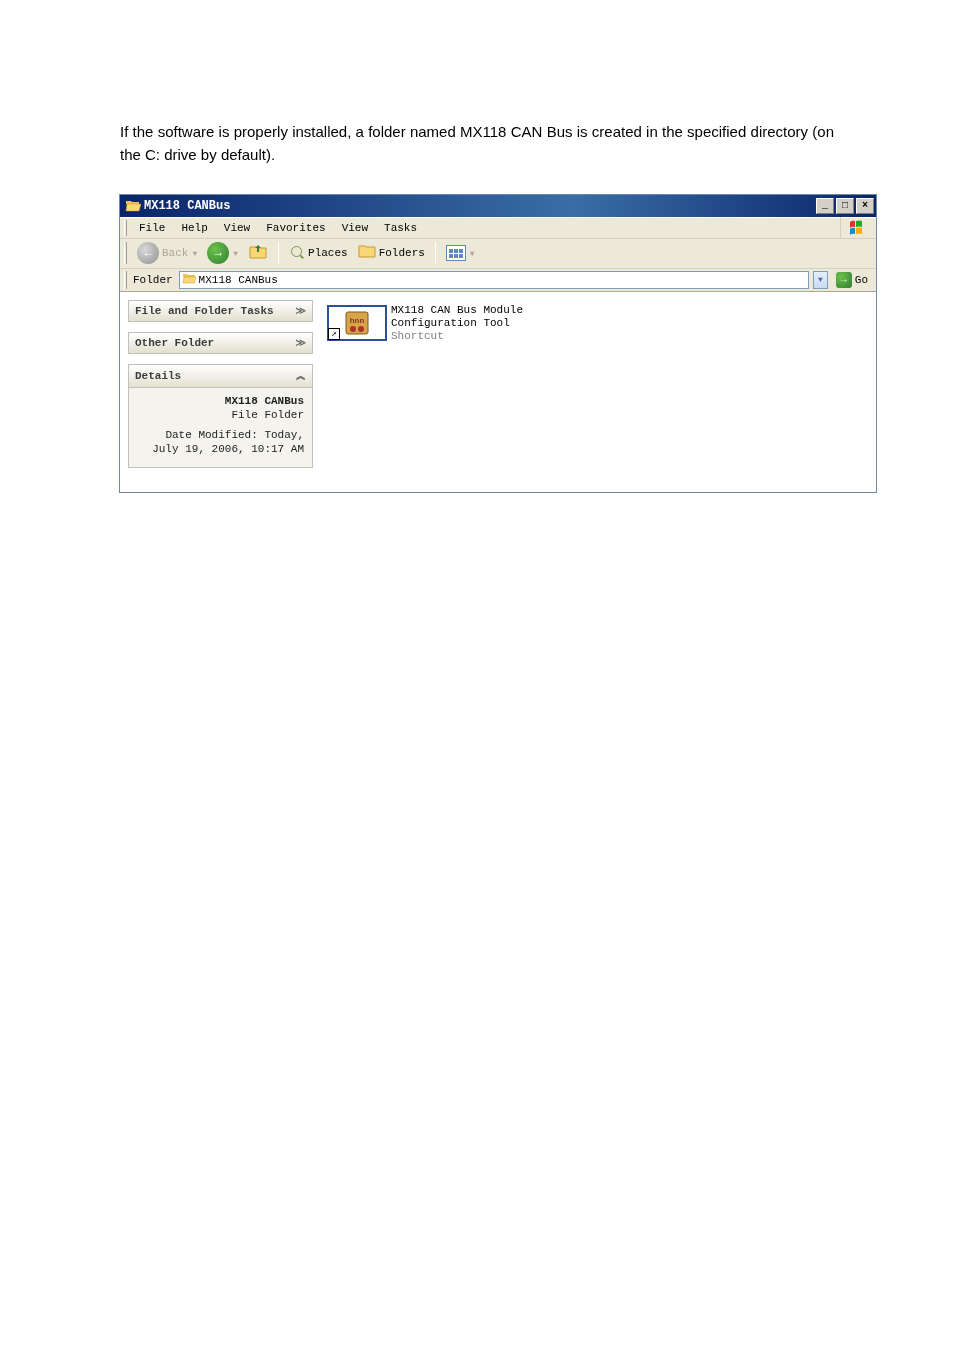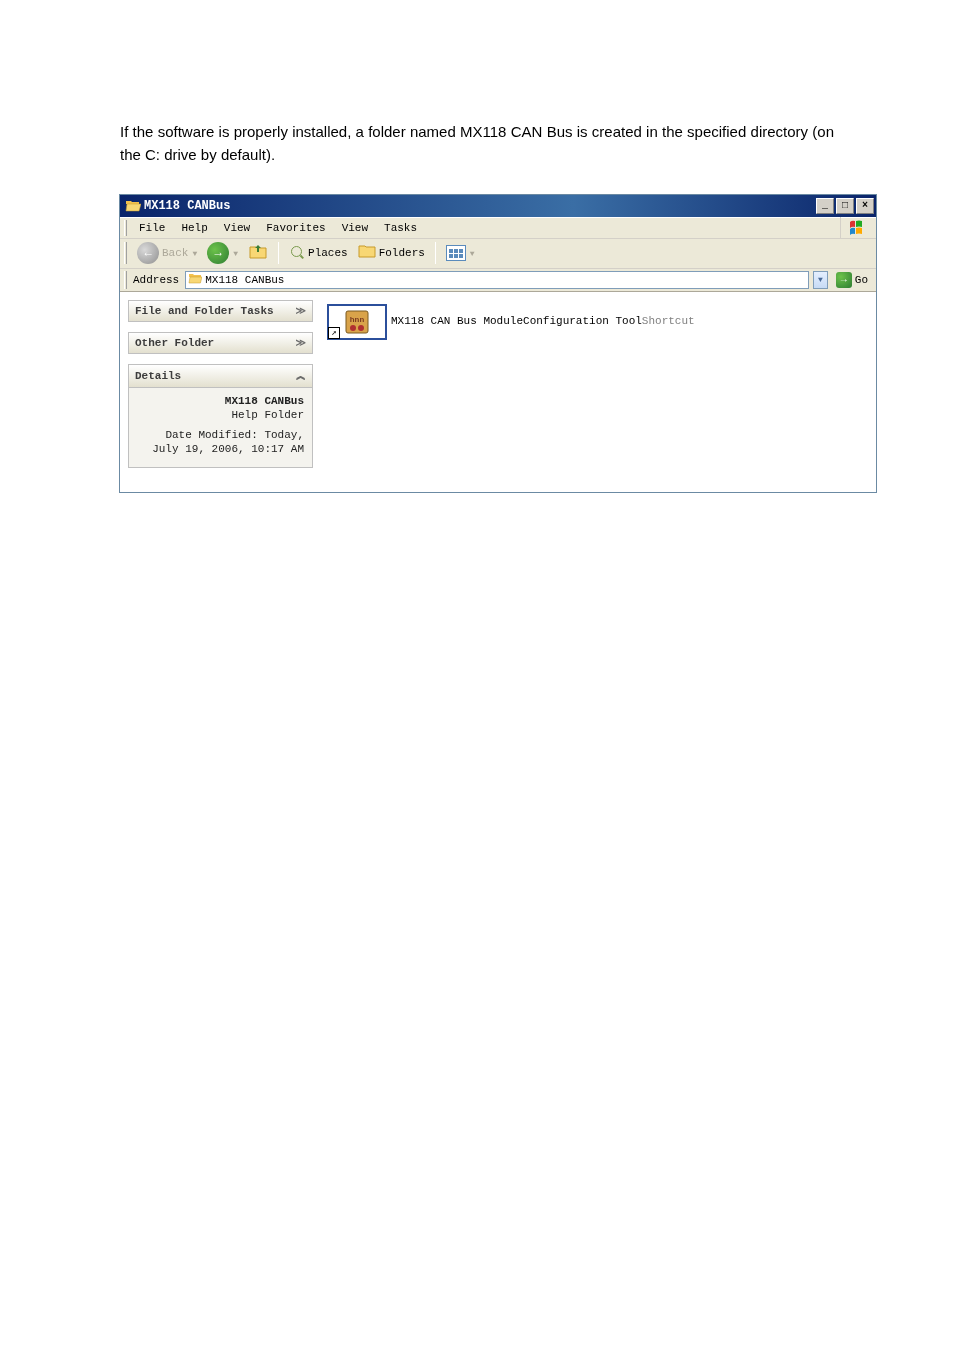--- a/index.html
+++ b/index.html
@@ -212,21 +212,21 @@
     position: relative;
     margin-right: 0;
   }
   .file-icon-wrap .shortcut-arrow {
     position: absolute; left: -1px; bottom: -1px;
     width: 12px; height: 12px; background: #fff;
     border: 1px solid #000;
     font-size: 9px; line-height: 10px; text-align: center;
     color: #000;
   }
-  .file-labels { display: flex; flex-direction: row; line-height: 1.2; }
+  .file-labels { display: flex; flex-direction: column; line-height: 1.2; }
   .file-labels .sub { color: #808080; }
 
 </style>
 </head>
 <body>
 
 <div class="doc-text">
   <p>If the software is properly installed, a folder named MX118 CAN Bus is created in the specified directory (on the C: drive by default).</p>
 </div>
 
@@ -306,21 +306,21 @@
           <span></span>
           <span></span>
           <span></span>
         </span>
       <span class="drop-arrow">▼</span>
     </span>
   </div>
 
   <div class="addressbar">
     <span class="grip"></span>
-    <span class="addr-label">Address</span>
+    <span class="addr-label">Folder</span>
     <span class="addr-input">
       <span class="addr-folder">
         <svg width="14" height="12" viewBox="0 0 14 12">
             <path d="M1 2h4l1 1h7v2H1z" fill="#f2c14e"></path>
             <path d="M2 5h12l-1.6 6H1z" fill="#f8d774" stroke="#c79a2a" stroke-width="0.5"></path>
           </svg>
       </span>
       <span>MX118 CANBus</span>
     </span>
     <span class="addr-dd">▼</span>
@@ -347,21 +347,21 @@
         </div>
       </div>
 
       <div>
         <div class="task-header">
           <span>Details</span>
           <span class="chevron">︽</span>
         </div>
         <div class="task-body">
           <div class="bold">MX118 CANBus</div>
-          <div>Help Folder</div>
+          <div>File Folder</div>
           <div style="height:6px"></div>
           <div>Date Modified: Today, July 19, 2006, 10:17 AM</div>
         </div>
       </div>
 
     </div>
 
     <div>
       <div class="file-item">
         <span class="file-icon-wrap">

